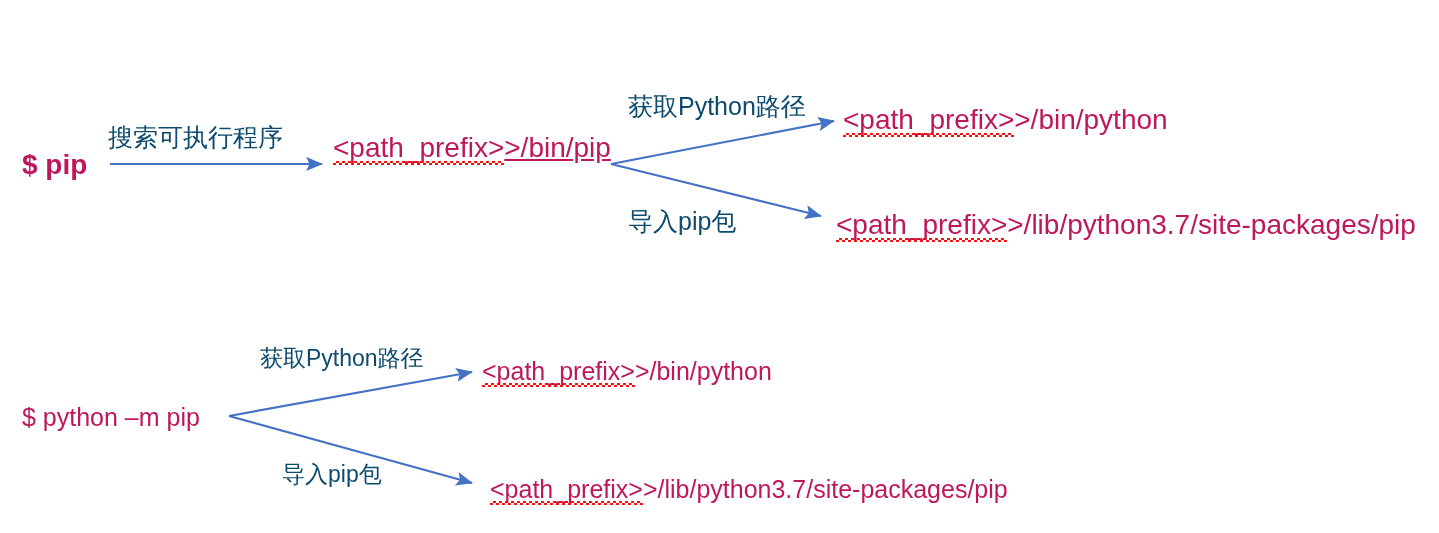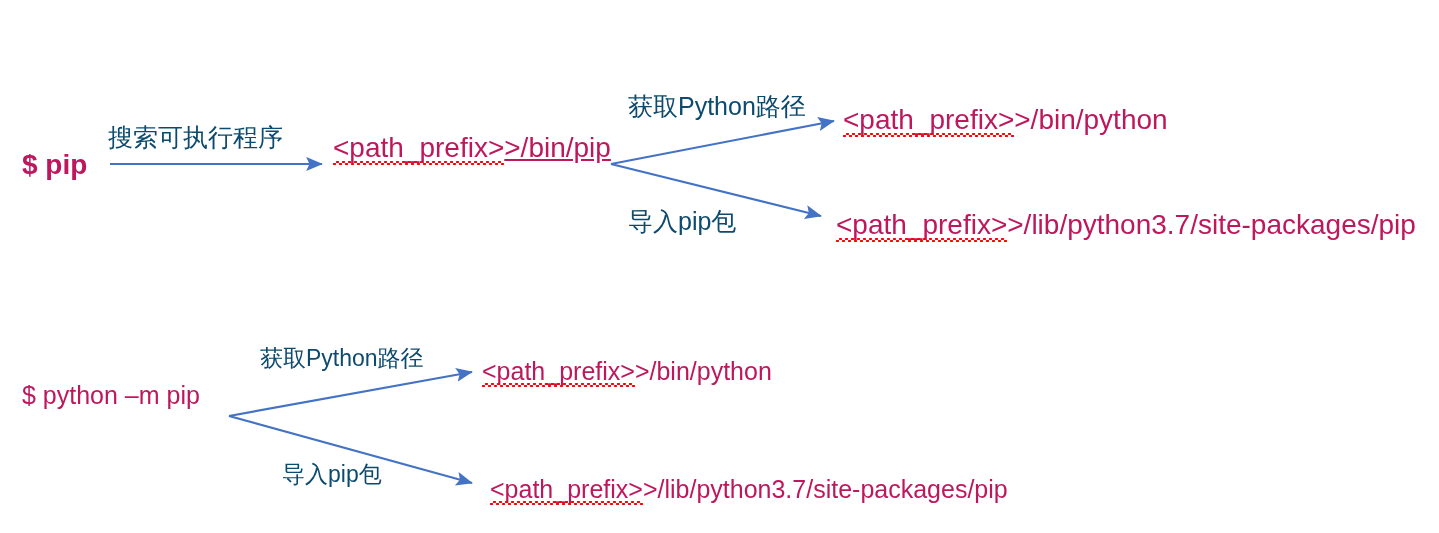--- a/index.html
+++ b/index.html
@@ -105,21 +105,21 @@
 
     <div class="lbl" style="left:628px; top:207px;">导入pip包</div>
 
     <div class="node" style="left:836px; top:209px;">
       <span class="sp">&lt;path_prefix&gt;</span><span>&gt;/lib/python3.7/site-packages/pip</span>
     </div>
   </div>
 
   <div class="g2">
 
-    <div class="node" style="left:22px; top:381px;">$ python –m pip</div>
+    <div class="node" style="left:22px; top:403px;">$ python –m pip</div>
 
     <div class="lbl" style="left:260px; top:345px;">获取Python路径</div>
 
     <div class="node" style="left:482px; top:357px;">
       <span class="sp">&lt;path_prefix&gt;</span><span>&gt;/bin/python</span>
     </div>
 
     <div class="lbl" style="left:282px; top:461px;">导入pip包</div>
 
     <div class="node" style="left:490px; top:475px;">

